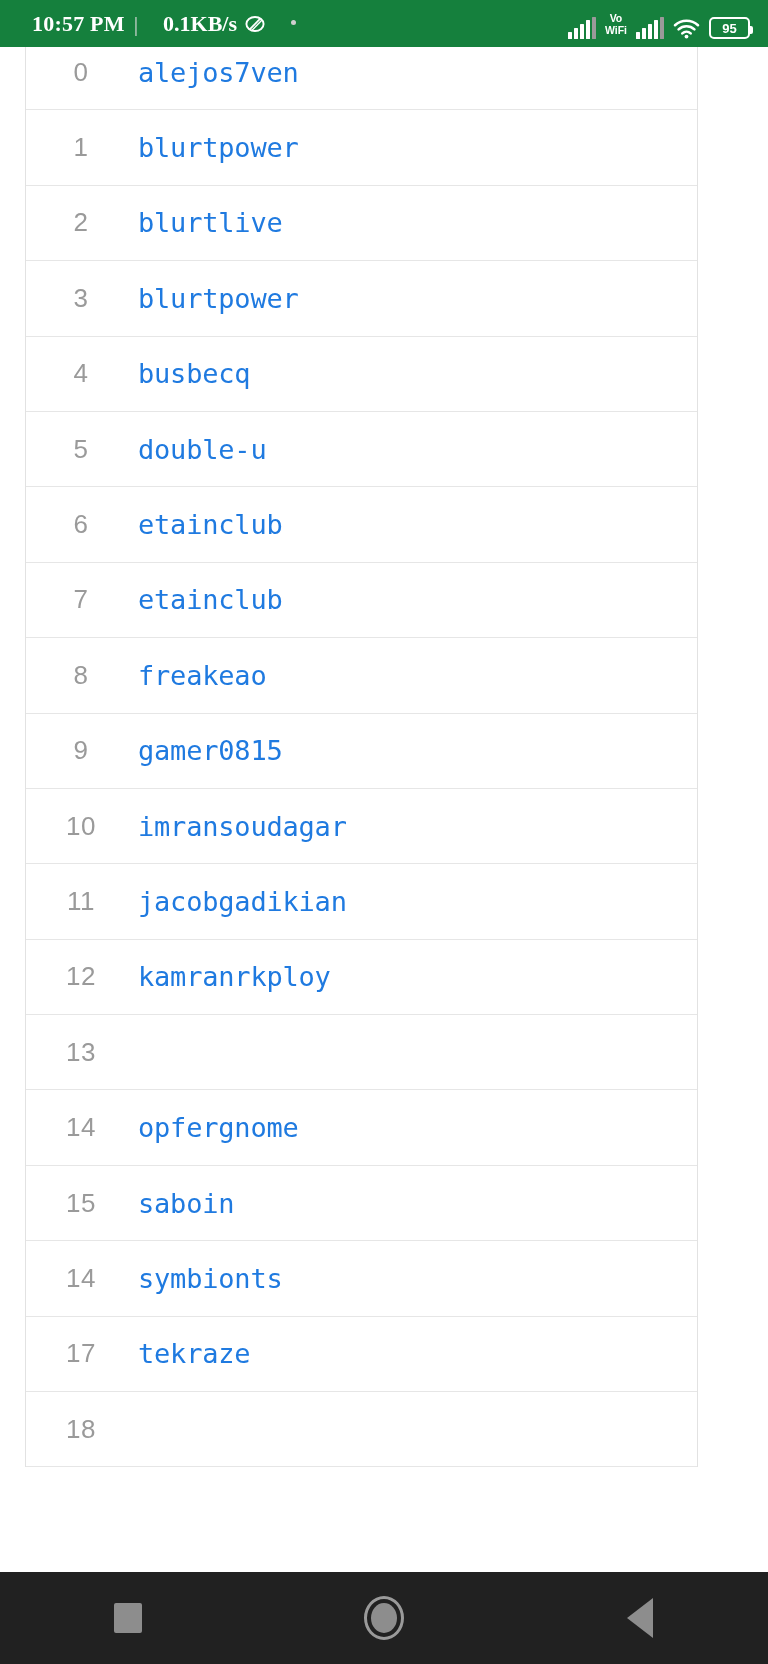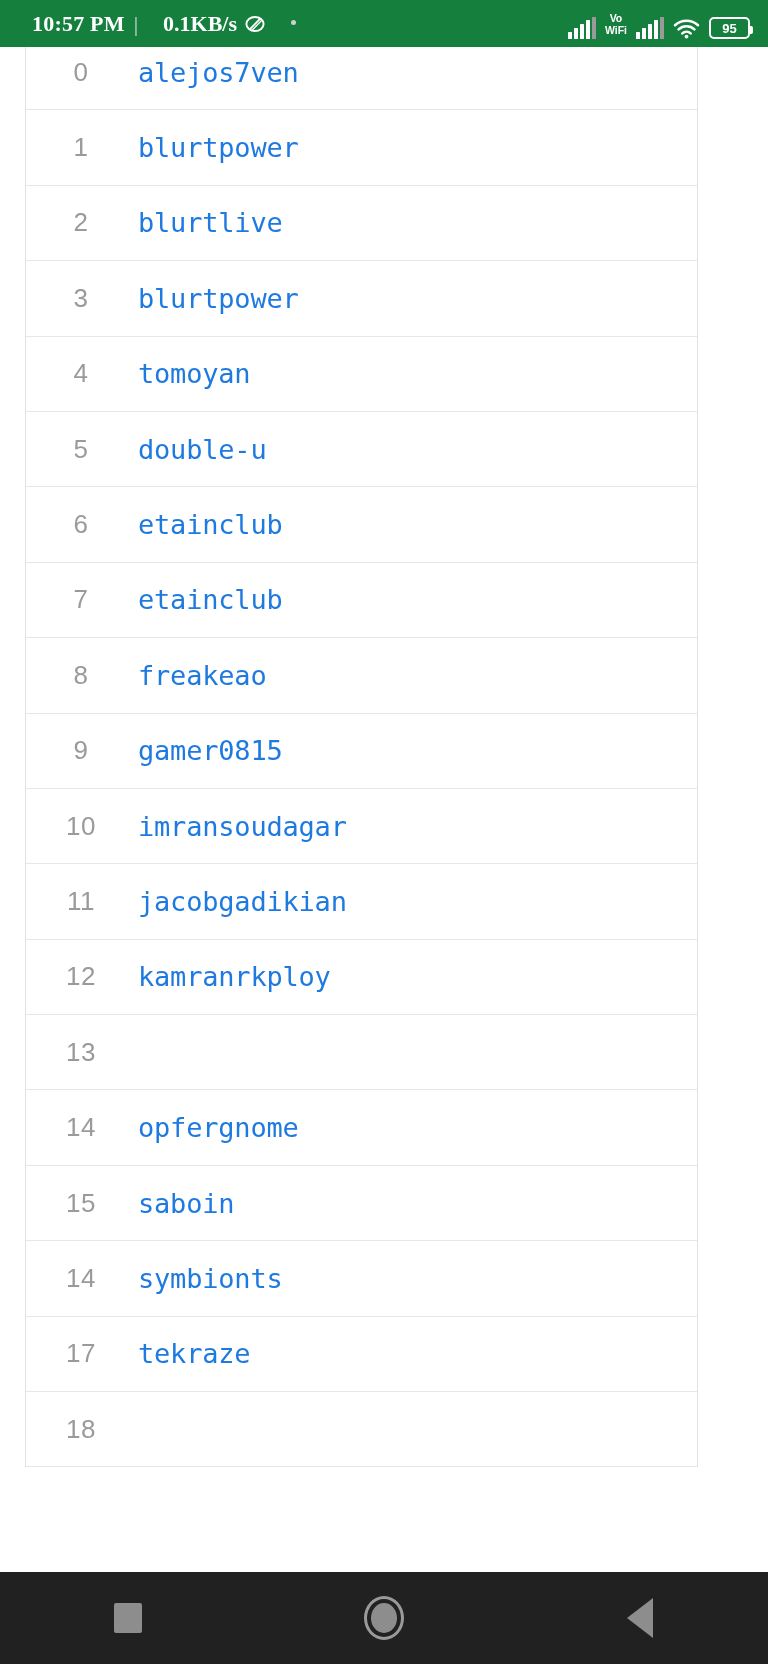--- a/index.html
+++ b/index.html
@@ -189,21 +189,21 @@
         <div class="row">
           <div class="cell-idx">2</div>
           <div class="cell-name">blurtlive</div>
         </div>
         <div class="row">
           <div class="cell-idx">3</div>
           <div class="cell-name">blurtpower</div>
         </div>
         <div class="row">
           <div class="cell-idx">4</div>
-          <div class="cell-name">tomoyan</div>
+          <div class="cell-name">busbecq</div>
         </div>
         <div class="row">
           <div class="cell-idx">5</div>
           <div class="cell-name">double-u</div>
         </div>
         <div class="row">
           <div class="cell-idx">6</div>
           <div class="cell-name">etainclub</div>
         </div>
         <div class="row">

